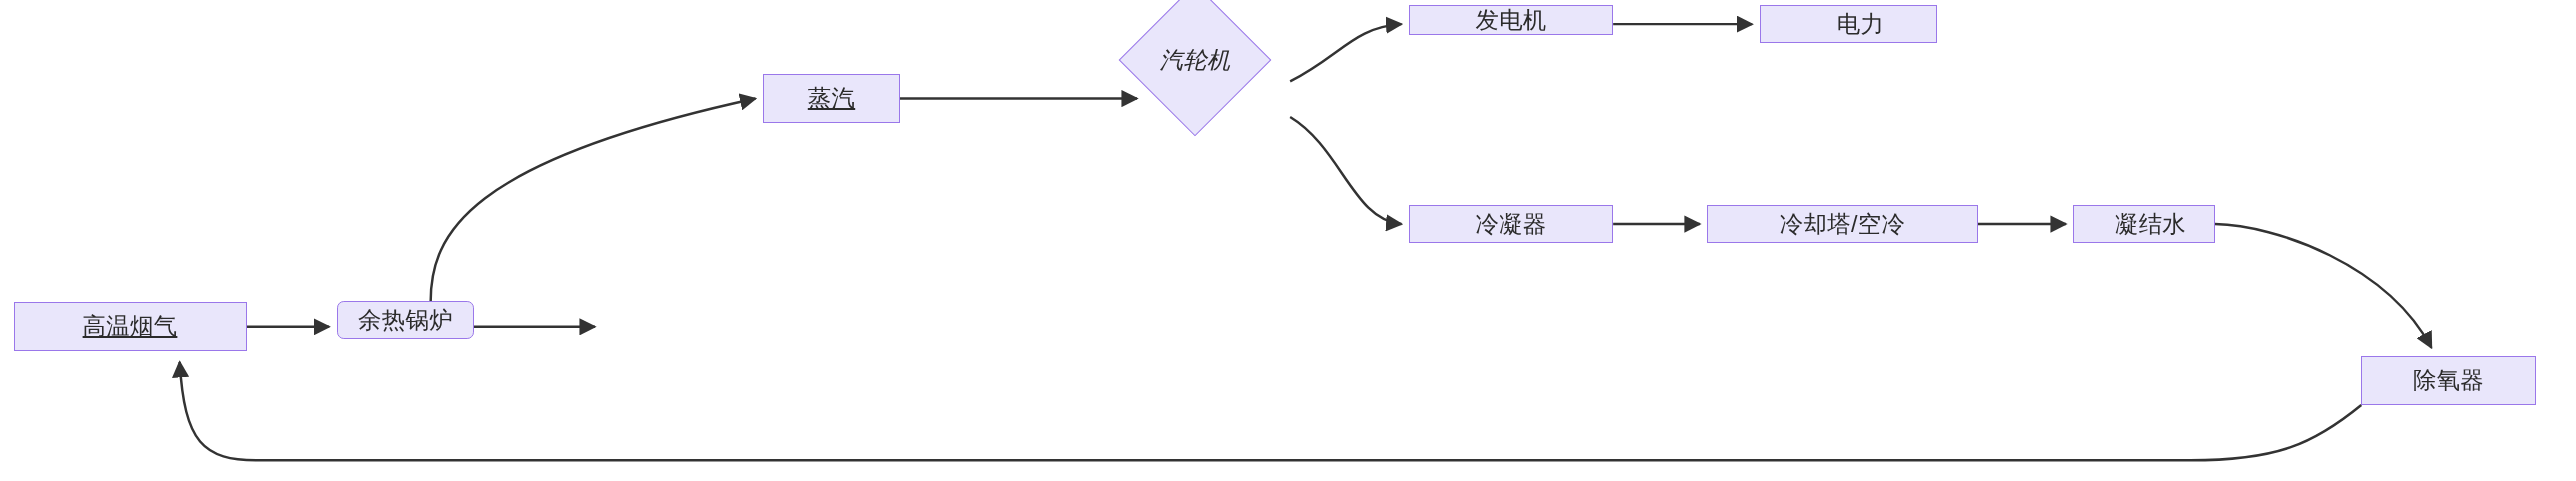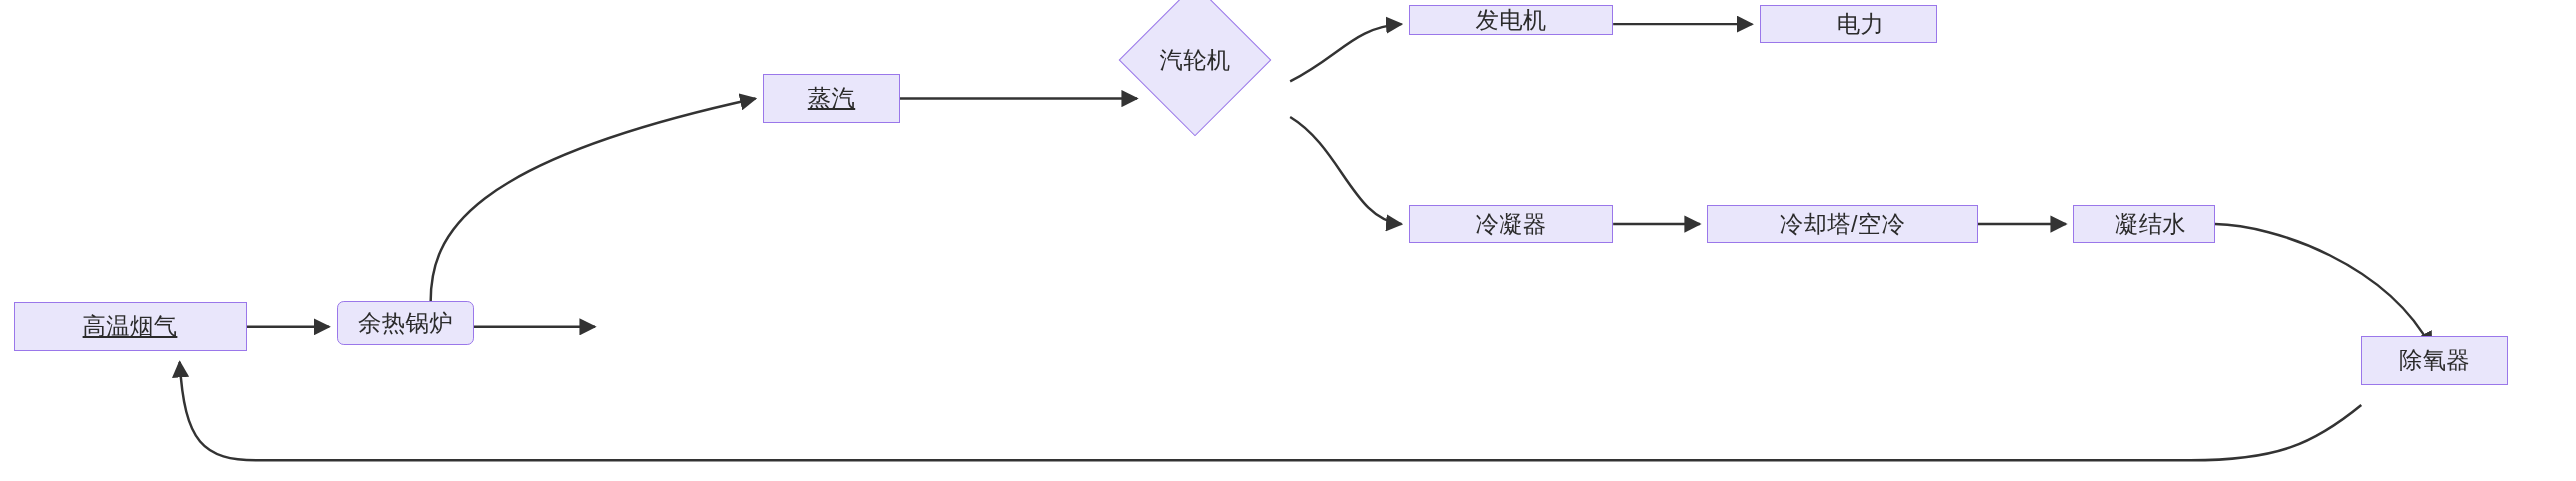--- a/index.html
+++ b/index.html
@@ -42,20 +42,21 @@
   .node-label {
     font-size: 23.4px;
     letter-spacing: 0.3px;
     color: #2b2b2b;
   }
   
   .node.diamond {
     background: transparent;
     border: none;
     padding: 0;
+    font-style: italic;
   }
   .node.diamond .diamond-shape {
     position: absolute;
     left: 0; top: 0;
     width: 100%;
     height: 100%;
     background: #e9e6fb;
     border: 1.8px solid #9a77ea;
     box-sizing: border-box;
     transform: rotate(45deg);
@@ -97,21 +98,21 @@
 
     <path d="M 3600 364 C 3700 366 3880 430 3952 565" fill="none" stroke="#333333" stroke-width="4" marker-end="url(#arrowhead)"></path>
 
     <path d="M 3838 658 C 3760 722 3700 748 3560 748 L 420 748 C 330 748 300 720 292 588" fill="none" stroke="#333333" stroke-width="4" marker-end="url(#arrowhead)"></path>
   </svg>
 
   <div class="node rect" style="left:13.5px; top:302px; width:233px; height:49px;text-decoration:underline;">
     <span class="node-label">高温烟气</span>
   </div>
 
-  <div class="node round" style="left:337px; top:301px; width:137px; height:44px;">
+  <div class="node round" style="left:337px; top:301px; width:137px; height:38px;">
     <span class="node-label">余热锅炉</span>
   </div>
 
 
   <div class="node rect" style="left:763px; top:74px; width:137px; height:49px;text-decoration:underline;">
     <span class="node-label">蒸汽</span>
   </div>
 
   <div class="node diamond" style="left:1141px; top:6.2px; width:108px; height:108px;">
     <span class="diamond-shape"></span>
@@ -131,18 +132,18 @@
   </div>
 
   <div class="node rect" style="left:1707px; top:205px; width:271px; height:38px;">
     <span class="node-label">冷却塔/空冷</span>
   </div>
 
   <div class="node rect" style="left:2073px; top:205px; width:142px; height:38px;padding-left:13px;">
     <span class="node-label">凝结水</span>
   </div>
 
-  <div class="node rect" style="left:2361px; top:336px; width:147px; height:49px;">
+  <div class="node rect" style="left:2361px; top:356px; width:175px; height:49px;">
     <span class="node-label">除氧器</span>
   </div>
 
 </div>
 
 
 </body></html>

